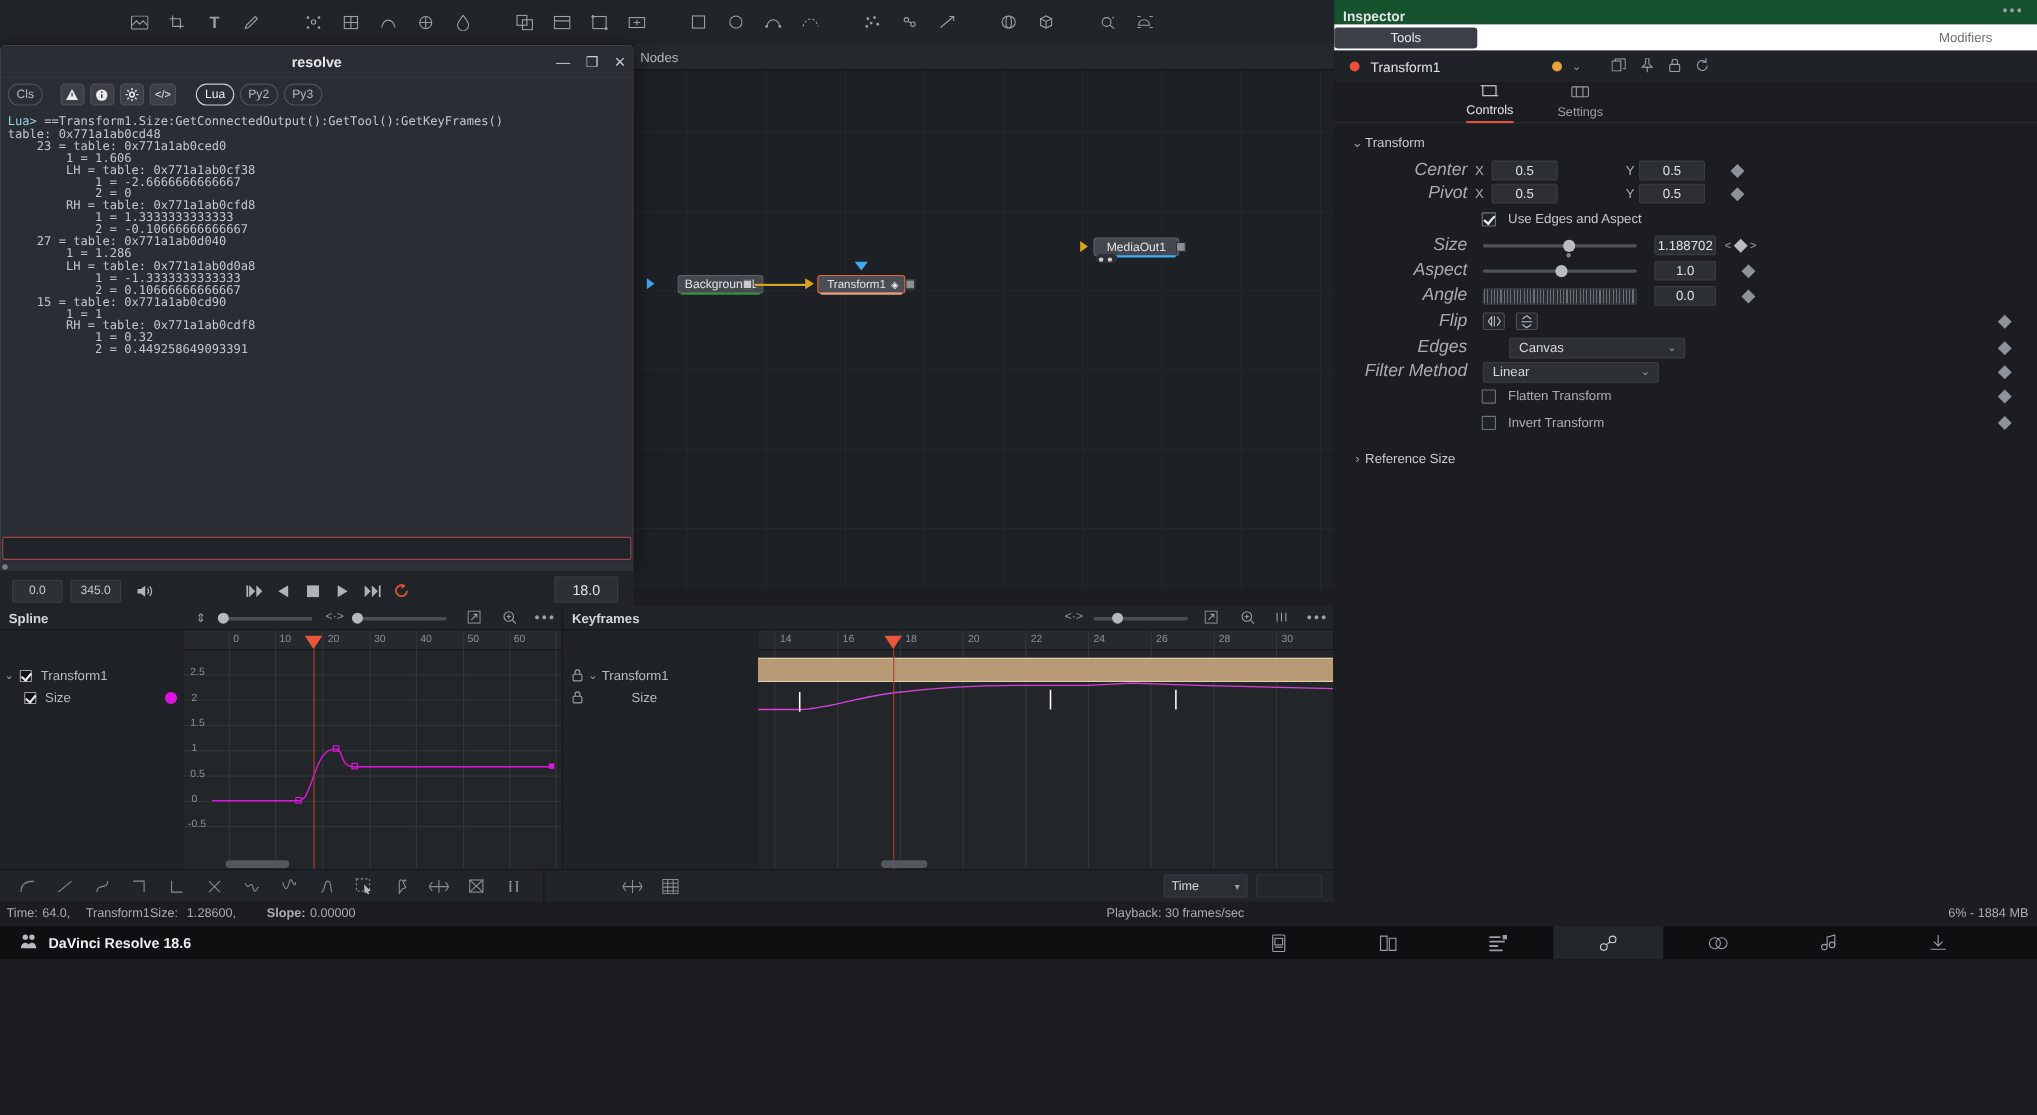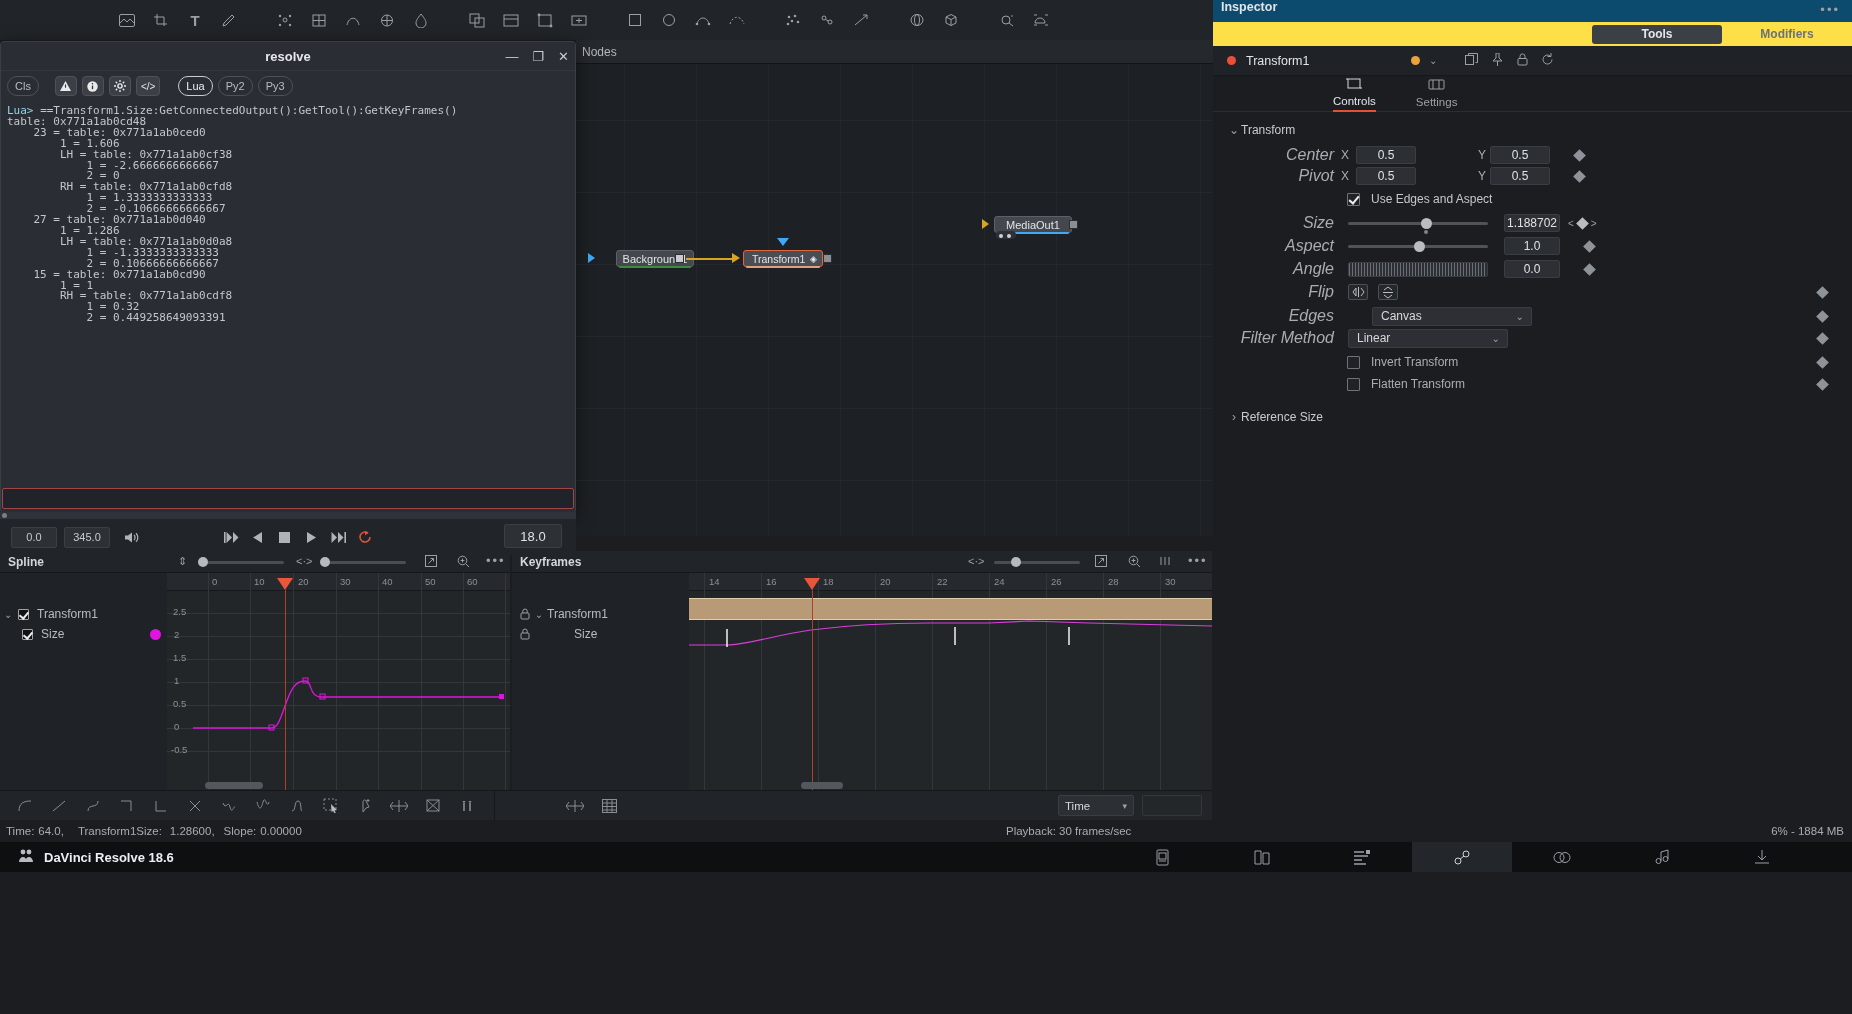--- a/index.html
+++ b/index.html
@@ -106,23 +106,23 @@
   .pline{position:absolute;width:1px;background:#b0402c;}
 
   .bottom-tools{position:absolute;left:0;top:790px;width:1212px;height:30px;background:#212428;
                 border-top:1px solid #15171a;display:flex;align-items:center;}
   .bt{width:34px;height:26px;display:flex;align-items:center;justify-content:center;color:#8a8e93;}
   .statusbar{position:absolute;left:0;top:820px;width:1852px;height:22px;background:#1b1d21;
              display:flex;align-items:center;font-size:11.5px;color:#a8acb0;}
 
   
   .inspector{position:absolute;left:1213px;top:0;width:639px;height:820px;background:#1b1d21;}
-  .insp-head{height:22px;display:flex;align-items:flex-start;position:relative;background:#0c4a6e;}
+  .insp-head{height:22px;display:flex;align-items:flex-end;position:relative;background:#14532d;}
   .insp-head .ttl{font-size:12.5px;color:#e2e4e6;font-weight:bold;padding-left:8px;}
-  .tabs{height:24px;display:flex;align-items:center;justify-content:flex-end;gap:0;background:#fde047;font-weight:bold;}
+  .tabs{height:24px;display:flex;align-items:center;justify-content:space-between;gap:0;background:#ffffff;}
   .tab{width:130px;height:19px;display:flex;align-items:center;justify-content:center;
        font-size:12px;border-radius:3px;}
   .tab.active{background:#3b4046;color:#e4e6e8;}
   .tab.idle{color:#6d7177;}
   .node-hdr{height:30px;display:flex;align-items:center;position:relative;background:#1f2226;
             border-bottom:1px solid #15171a;}
   .dot-red{width:9px;height:9px;border-radius:50%;background:#e8503a;margin:0 10px 0 14px;}
   .ctrl-tabs{height:36px;display:flex;align-items:center;justify-content:flex-start;
              padding-left:120px;gap:40px;border-bottom:1px solid #2a2d31;}
   .ctab{display:flex;flex-direction:column;align-items:center;font-size:11.5px;color:#9aa0a6;
@@ -742,21 +742,21 @@
       <span style="position:absolute;right:6px;font-size:9px;color:#9aa0a6;">▾</span>
     </div>
     <div style="width:60px;height:21px;background:#242729;border:1px solid #33363b;border-radius:2px;margin-right:10px;"></div>
   </div>
 
   <div class="statusbar">
     <span style="margin-left:6px;">Time:</span>
     <span style="margin-left:4px;">64.0,</span>
     <span style="margin-left:14px;">Transform1Size:</span>
     <span style="margin-left:8px;">1.28600,</span>
-    <span style="margin-left:9px;">Slope:</span>
+    <span style="margin-left:28px;font-weight:bold;">Slope:</span>
     <span style="margin-left:4px;">0.00000</span>
     <span style="position:absolute;left:1006px;">Playback: 30 frames/sec</span>
     <span style="position:absolute;right:8px;">6% - 1884 MB</span>
   </div>
 
   <div class="inspector">
     <div class="insp-head">
       <span class="ttl">Inspector</span>
       <span style="position:absolute;right:12px;top:2px;color:#9aa0a6;letter-spacing:2px;font-size:13px;">•••</span>
     </div>
@@ -915,32 +915,32 @@
       <span class="rlab" style="width:121px;">Filter Method</span>
       <span style="width:14px"></span>
       <span class="dd" style="width:160px;">
         <span>Linear</span>
         <span class="cv">⌄</span>
       </span>
       <span style="flex:1"></span>
       <span class="kdia" style="margin-right:25px;"></span>
     </div>
 
+    <div class="row" style="margin-top:2px;">
+      <span style="width:134px"></span>
+      <span class="chk2"></span>
+      <span style="margin-left:11px;font-size:12px;color:#a9adb2;">Flatten Transform</span>
+      <span style="flex:1"></span>
+      <span class="kdia" style="margin-right:25px;"></span>
+    </div>
+
     <div class="row" style="margin-top:4px;">
       <span style="width:134px"></span>
       <span class="chk2"></span>
       <span style="margin-left:11px;font-size:12px;color:#a9adb2;">Invert Transform</span>
-      <span style="flex:1"></span>
-      <span class="kdia" style="margin-right:25px;"></span>
-    </div>
-
-    <div class="row" style="margin-top:2px;">
-      <span style="width:134px"></span>
-      <span class="chk2"></span>
-      <span style="margin-left:11px;font-size:12px;color:#a9adb2;">Flatten Transform</span>
       <span style="flex:1"></span>
       <span class="kdia" style="margin-right:25px;"></span>
     </div>
 
     <div class="sect" style="margin-top:12px;padding-left:14px;">
       <span class="chev">›</span>
       <span>Reference Size</span>
     </div>
   </div>
 

